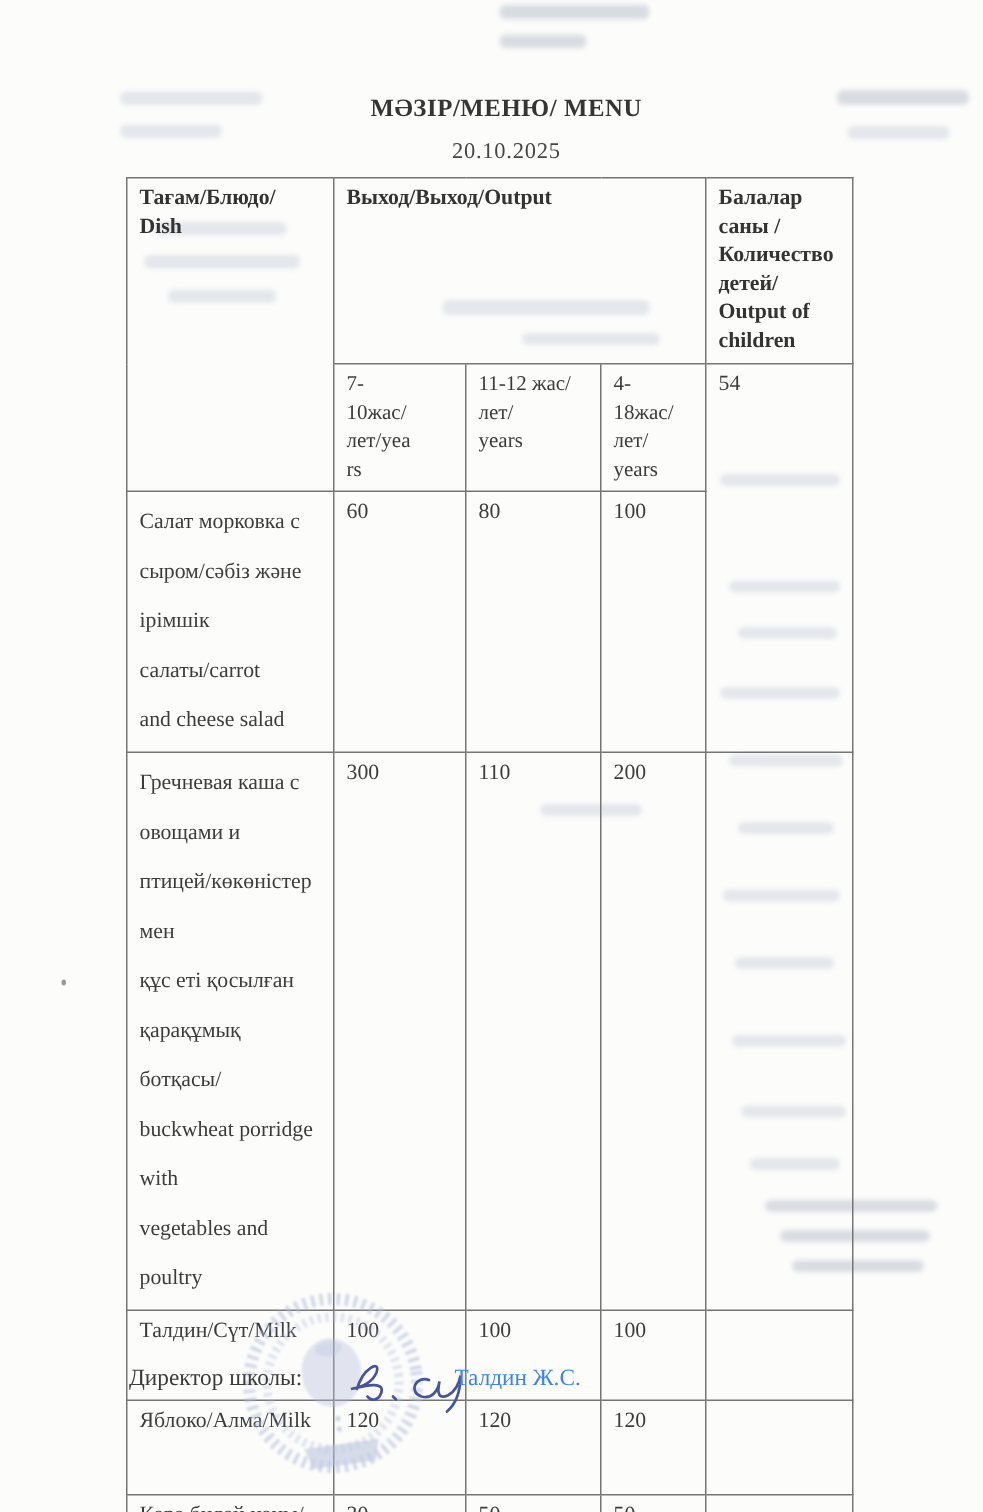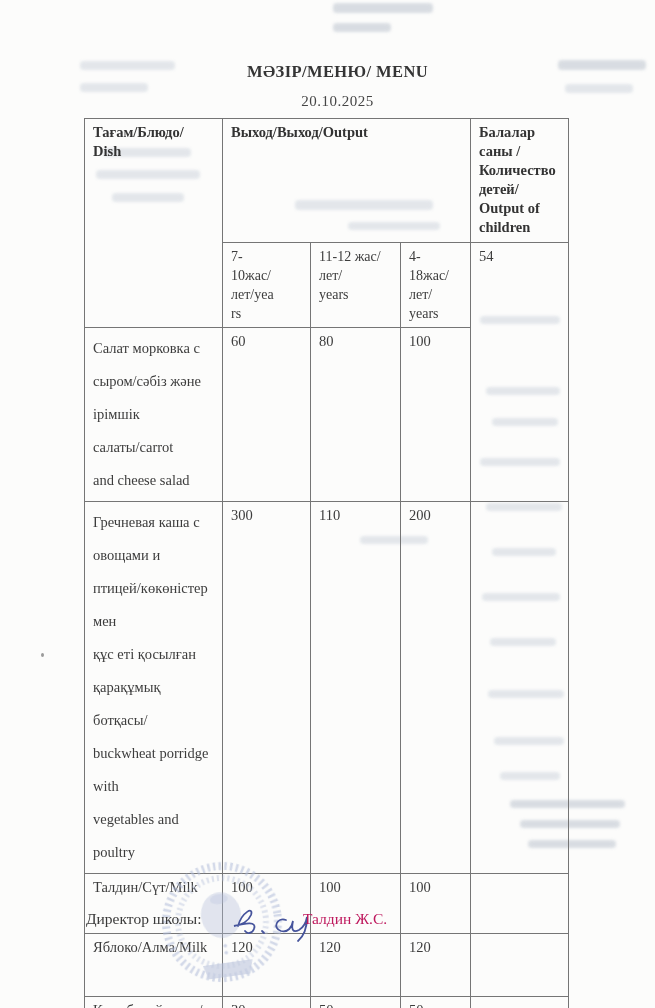--- a/index.html
+++ b/index.html
@@ -51,21 +51,21 @@
   tr.r-bread{height:62px;}
   td.dish-wide{line-height:33px;padding-top:8px;}
   td.dish-mid{padding-top:14px;line-height:19px;}
   td.dish-mid2{padding-top:20px;line-height:19px;}
   td.dish-tight{line-height:19px;padding-top:3px;}
   td.val{line-height:19px;}
   td.agecell{line-height:19px;font-size:14px;}
   td.count-cell{padding-top:102px;line-height:19px;}
   
   .footer-label{position:absolute;left:86px;top:910px;font-size:15.5px;color:#3a3a3a;}
-  .footer-name{position:absolute;left:303px;top:910px;font-size:15.5px;color:#be185d;}
+  .footer-name{position:absolute;left:303px;top:910px;font-size:15.5px;color:#3b82f6;}
   
   .stamp{
     position:absolute;left:147px;top:847px;width:150px;height:150px;
     opacity:.75;filter:blur(.6px);
     transform:rotate(-8deg);
   }
   .signature{
     position:absolute;left:222px;top:896px;width:130px;height:54px;
     filter:blur(.2px);
   }

